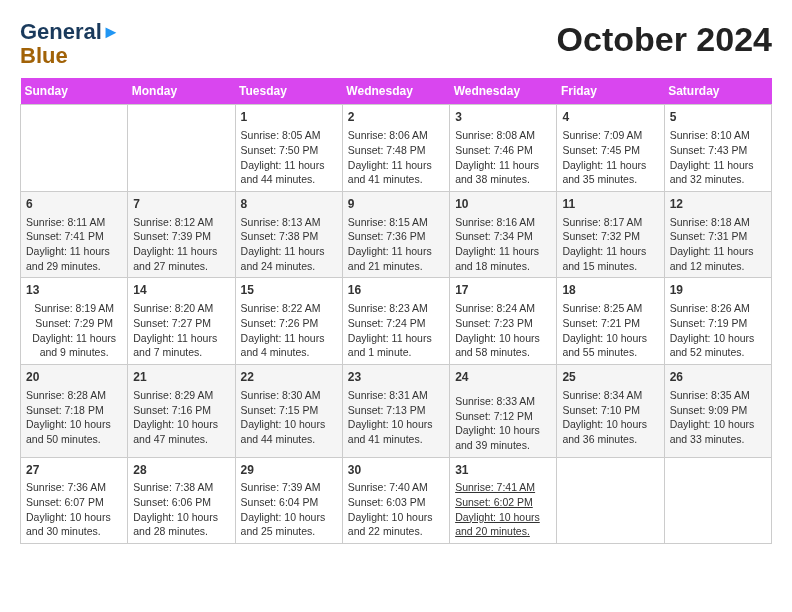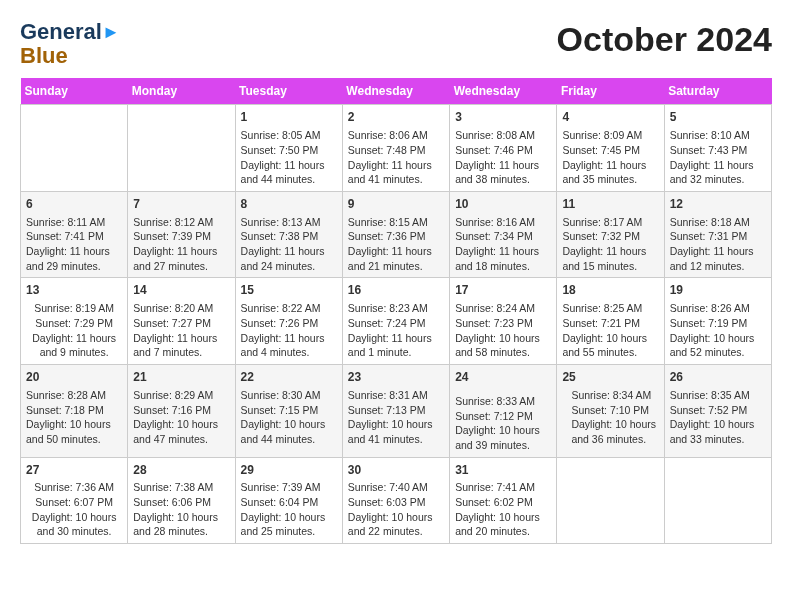--- a/index.html
+++ b/index.html
@@ -130,21 +130,21 @@
 Daylight: 11 hours and 41 minutes.</div>
         </td>
         <td>
           <span class="day-num">3</span>
           <div class="cell-content" style="white-space: pre-line;">Sunrise: 8:08 AM
 Sunset: 7:46 PM
 Daylight: 11 hours and 38 minutes.</div>
         </td>
         <td>
           <span class="day-num">4</span>
-          <div class="cell-content" style="white-space: pre-line;">Sunrise: 8:09 AM
+          <div class="cell-content" style="white-space: pre-line;">Sunrise: 7:09 AM
 Sunset: 7:45 PM
 Daylight: 11 hours and 35 minutes.</div>
         </td>
         <td>
           <span class="day-num">5</span>
           <div class="cell-content" style="white-space: pre-line;">Sunrise: 8:10 AM
 Sunset: 7:43 PM
 Daylight: 11 hours and 32 minutes.</div>
         </td>
       </tr>
@@ -262,35 +262,35 @@
 Daylight: 10 hours and 41 minutes.</div>
         </td>
         <td>
           <span class="day-num">24</span>
           <div class="cell-content" style="white-space: pre-line; margin-top: 8px;">Sunrise: 8:33 AM
 Sunset: 7:12 PM
 Daylight: 10 hours and 39 minutes.</div>
         </td>
         <td>
           <span class="day-num">25</span>
-          <div class="cell-content" style="white-space: pre-line; margin-left: 9px;">Sunrise: 8:34 AM
+          <div class="cell-content" style="white-space: pre-line;">Sunrise: 8:34 AM
 Sunset: 7:10 PM
 Daylight: 10 hours and 36 minutes.</div>
         </td>
         <td>
           <span class="day-num">26</span>
           <div class="cell-content" style="white-space: pre-line;">Sunrise: 8:35 AM
-Sunset: 7:52 PM
+Sunset: 9:09 PM
 Daylight: 10 hours and 33 minutes.</div>
         </td>
       </tr>
       <tr>
         <td>
           <span class="day-num">27</span>
-          <div class="cell-content" style="white-space: pre-line; text-align: center;">Sunrise: 7:36 AM
+          <div class="cell-content" style="white-space: pre-line;">Sunrise: 7:36 AM
 Sunset: 6:07 PM
 Daylight: 10 hours and 30 minutes.</div>
         </td>
         <td>
           <span class="day-num">28</span>
           <div class="cell-content" style="white-space: pre-line;">Sunrise: 7:38 AM
 Sunset: 6:06 PM
 Daylight: 10 hours and 28 minutes.</div>
         </td>
         <td>
@@ -300,21 +300,21 @@
 Daylight: 10 hours and 25 minutes.</div>
         </td>
         <td>
           <span class="day-num">30</span>
           <div class="cell-content" style="white-space: pre-line;">Sunrise: 7:40 AM
 Sunset: 6:03 PM
 Daylight: 10 hours and 22 minutes.</div>
         </td>
         <td>
           <span class="day-num">31</span>
-          <div class="cell-content" style="white-space: pre-line;">Sunrise: 7:41 AM
+          <div class="cell-content" style="white-space: pre-line; text-decoration: underline;">Sunrise: 7:41 AM
 Sunset: 6:02 PM
 Daylight: 10 hours and 20 minutes.</div>
         </td>
         <td></td>
         <td></td>
       </tr>
     </tbody>
 </table>
 
 </body></html>

